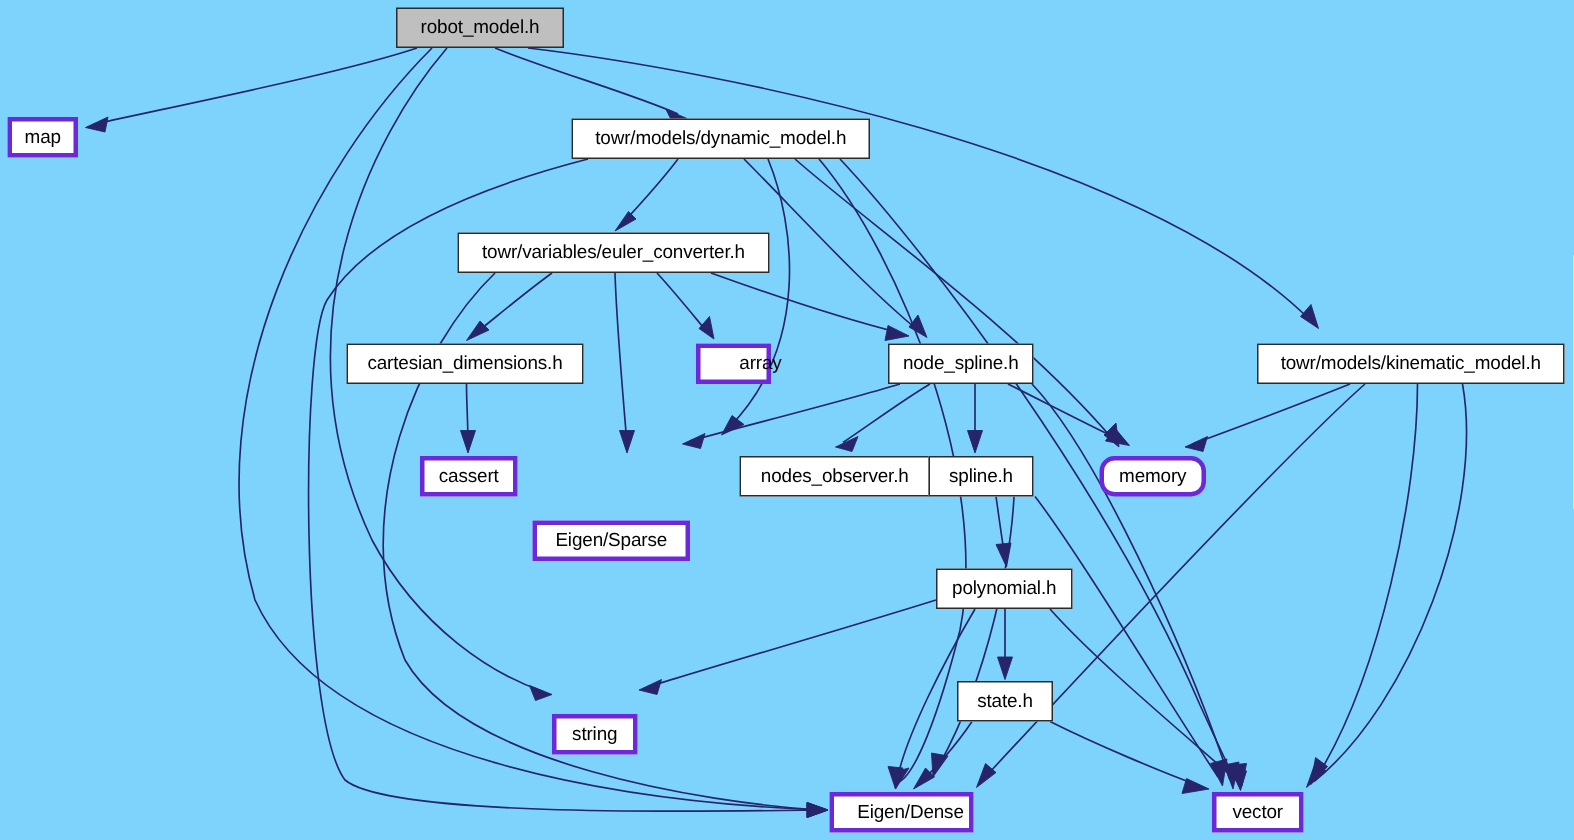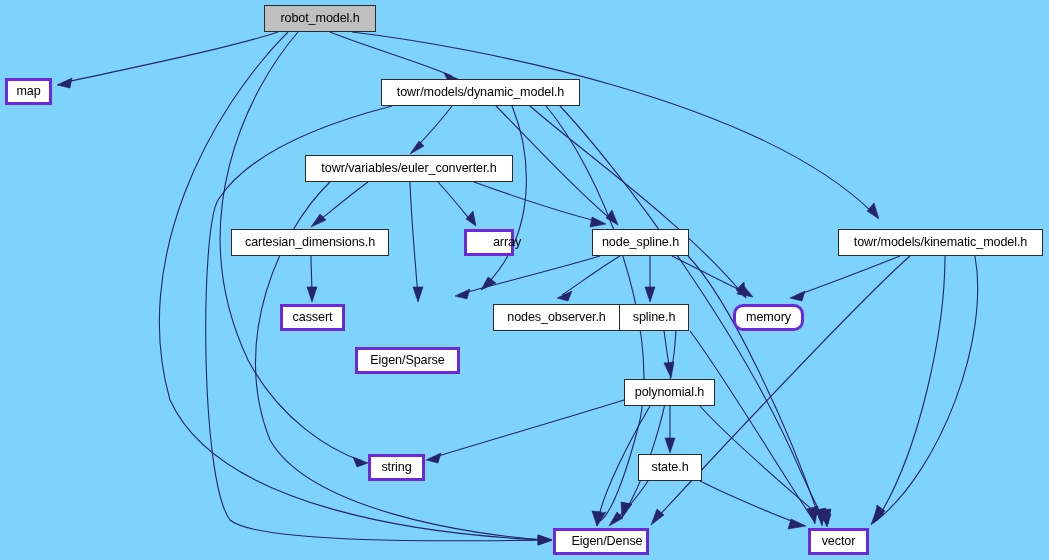--- a/index.html
+++ b/index.html
@@ -171,21 +171,21 @@
       </div>
       <div class="node-box project" style="left: 619px; top: 304px; width: 70px; height: 27px;">
         <span class="node-label">spline.h</span>
       </div>
       <div class="node-box system" style="left: 733px; top: 304px; width: 71px; height: 27px; border-radius: 10px;">
         <span class="node-label">memory</span>
       </div>
       <div class="node-box project" style="left: 624px; top: 379px; width: 91px; height: 27px;">
         <span class="node-label">polynomial.h</span>
       </div>
-      <div class="node-box system" style="left: 368px; top: 454px; width: 57px; height: 27px; text-align: center;">
+      <div class="node-box system" style="left: 368px; top: 476px; width: 57px; height: 27px; text-align: center;">
         <span class="node-label">string</span>
       </div>
       <div class="node-box project" style="left: 638px; top: 454px; width: 64px; height: 27px;">
         <span class="node-label">state.h</span>
       </div>
       <div class="node-box system" style="left: 553px; top: 528px; width: 96px; height: 27px; padding-left: 12px;">
         <span class="node-label">Eigen/Dense</span>
       </div>
       <div class="node-box system" style="left: 808px; top: 528px; width: 61px; height: 27px; align-items: center;">
         <span class="node-label">vector</span>

